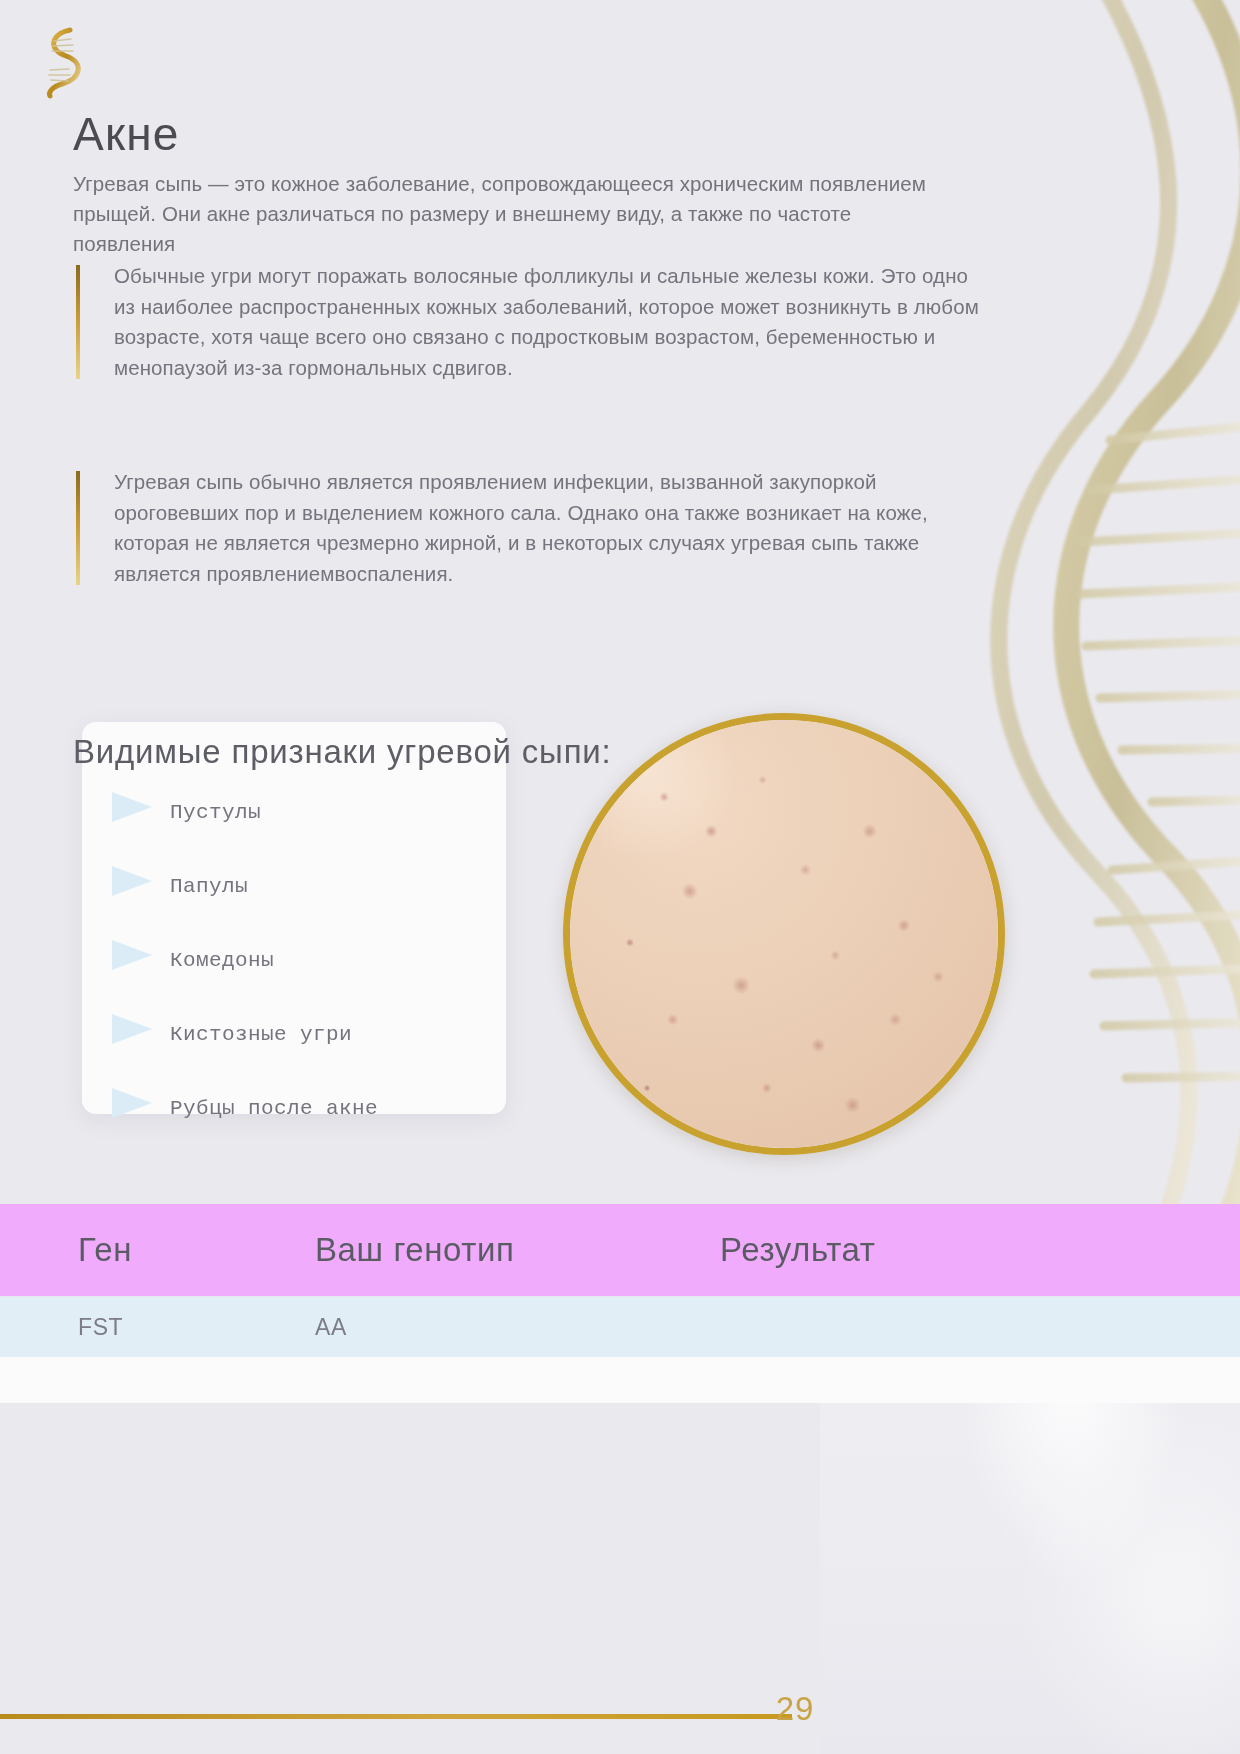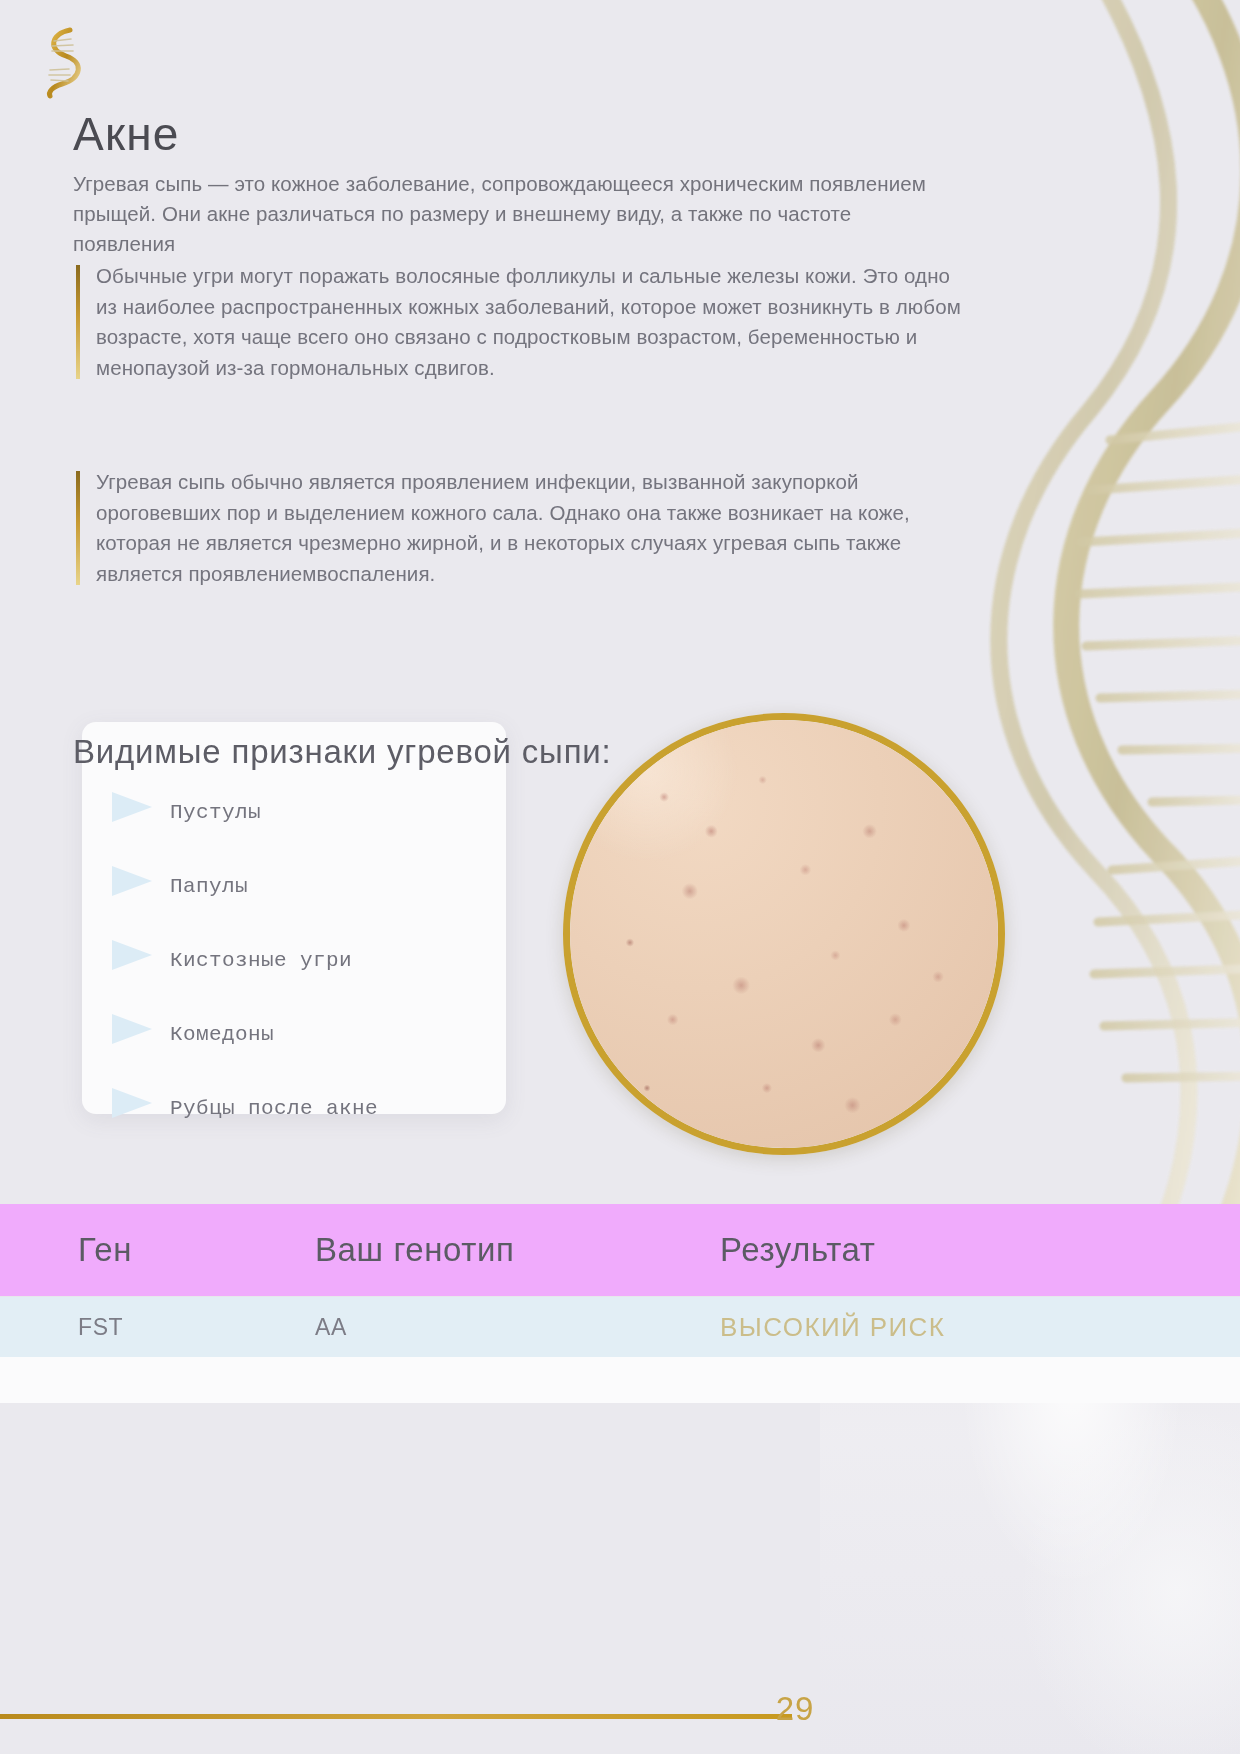--- a/index.html
+++ b/index.html
@@ -81,21 +81,21 @@
     color: #73737c;
     letter-spacing: .1px;
     z-index: 5;
   }
 
   
   .quote {
     position: absolute;
     left: 76px;
     width: 880px;
-    padding-left: 20px;
+    padding-left: 38px;
     font-size: 20.5px;
     line-height: 30.5px;
     font-weight: 300;
     color: #74747e;
     letter-spacing: .1px;
     z-index: 5;
   }
   .quote::before {
     content: "";
     position: absolute;
@@ -373,30 +373,30 @@
       </span>
       <span class="sign-label">Папулы</span>
     </div>
 
     <div class="sign-row">
       <span class="sign-arrow">
         <svg viewBox="0 0 44 34" aria-hidden="true">
             <polygon points="2,2 42,17 2,32" fill="#dcecf6"></polygon>
           </svg>
       </span>
-      <span class="sign-label">Кистозные угри</span>
+      <span class="sign-label">Комедоны</span>
     </div>
 
     <div class="sign-row">
       <span class="sign-arrow">
         <svg viewBox="0 0 44 34" aria-hidden="true">
             <polygon points="2,2 42,17 2,32" fill="#dcecf6"></polygon>
           </svg>
       </span>
-      <span class="sign-label">Комедоны</span>
+      <span class="sign-label">Кистозные угри</span>
     </div>
 
     <div class="sign-row">
       <span class="sign-arrow">
         <svg viewBox="0 0 44 34" aria-hidden="true">
             <polygon points="2,2 42,17 2,32" fill="#dcecf6"></polygon>
           </svg>
       </span>
       <span class="sign-label">Рубцы после акне</span>
     </div>
@@ -409,21 +409,20 @@
 
   <div class="table-zone">
     <div class="t-head">
       <div class="c-gene">Ген</div>
       <div class="c-geno">Ваш генотип</div>
       <div class="c-res">Результат</div>
     </div>
     <div class="t-row">
       <div class="c-gene">FST</div>
       <div class="c-geno">AA</div>
-      <div class="c-res">ВЫСОКИЙ РИСК</div>
     </div>
     <div class="t-after"></div>
   </div>
 
   <div class="footer-rule"></div>
   <div class="page-num">29</div>
 
 </div>
 
 </body></html>

